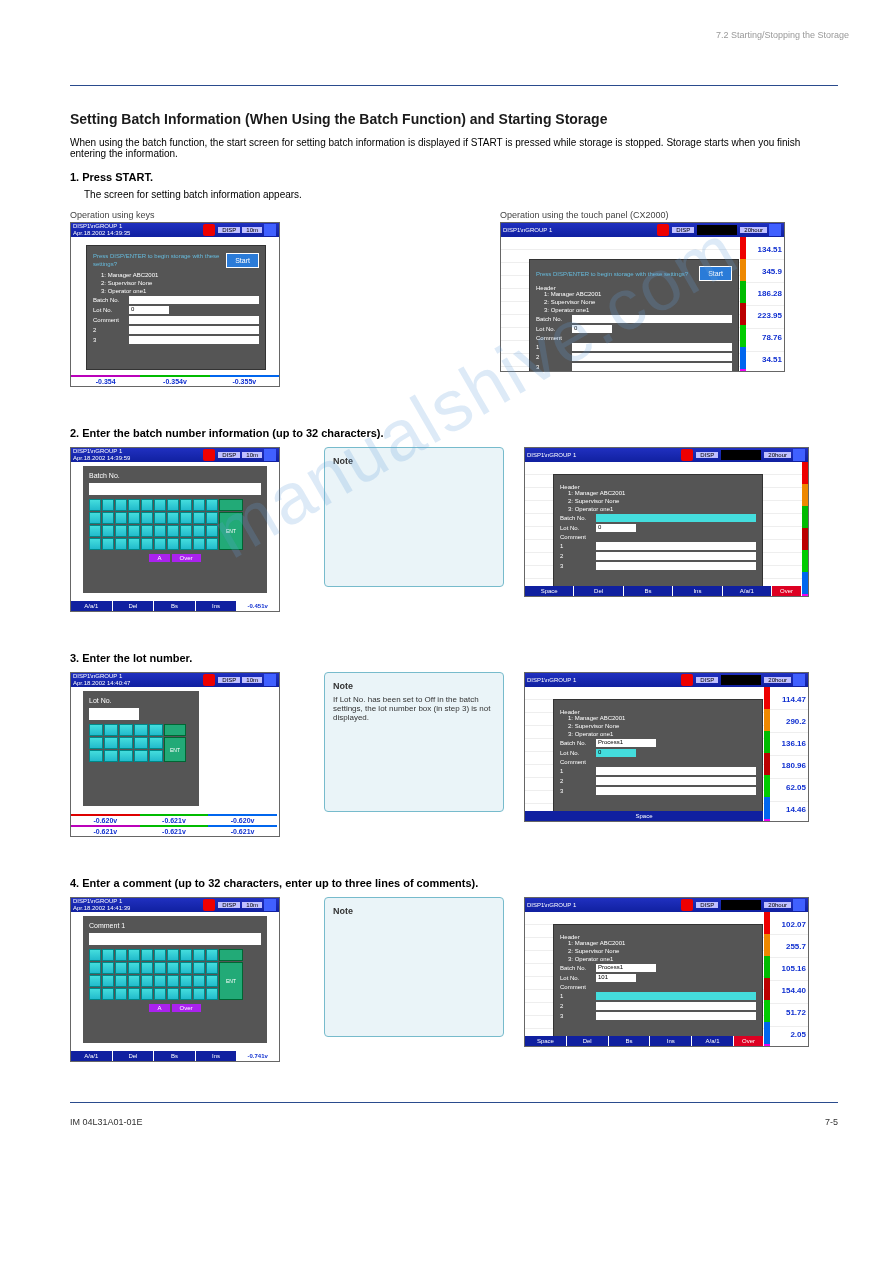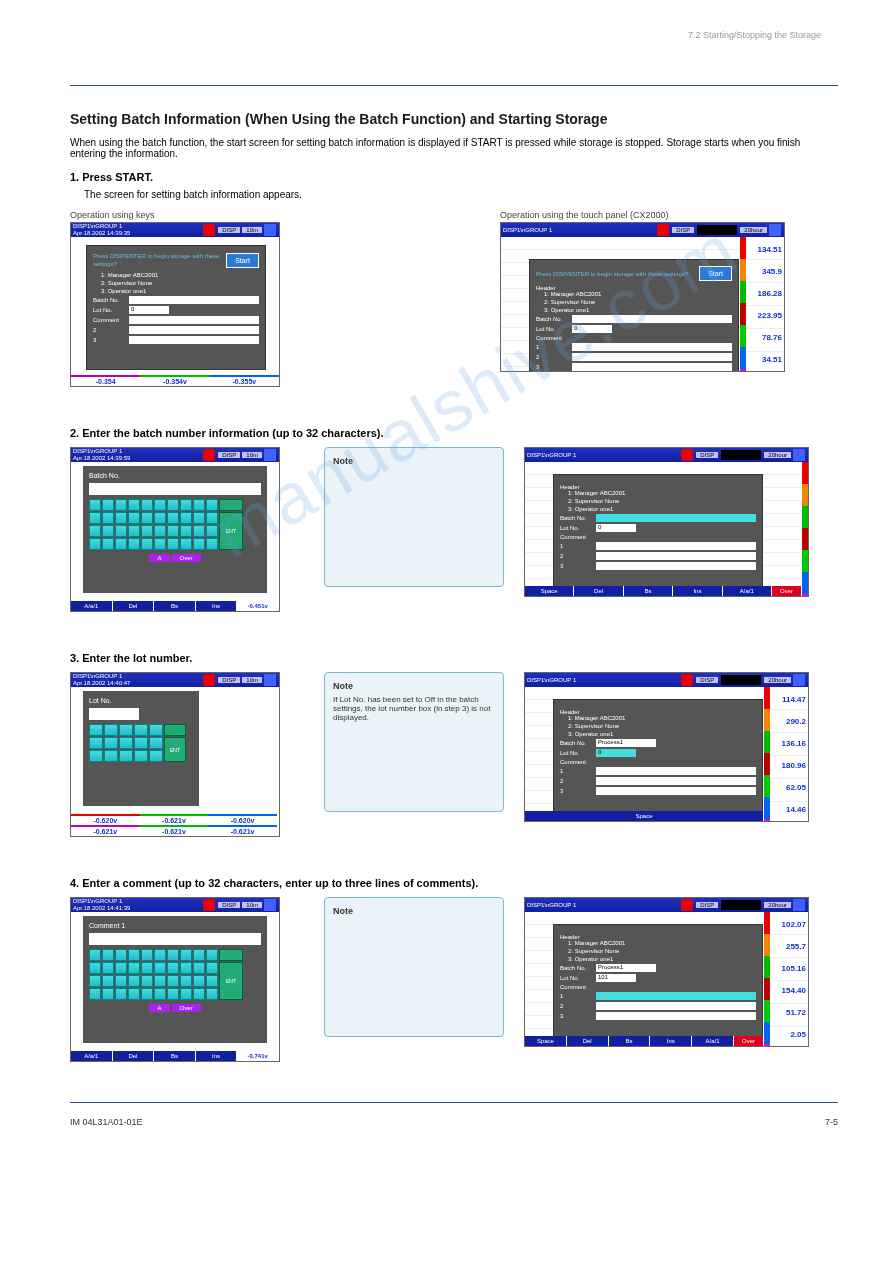--- a/index.html
+++ b/index.html
@@ -50,21 +50,21 @@
   .kp-grid { display: grid; grid-template-columns: repeat(10, 12px) 24px; grid-auto-rows: 12px; gap: 1px; margin-top: 4px; }
   .kp-grid.num { grid-template-columns: repeat(5, 14px) 22px; }
   .kp-key { background: linear-gradient(#4dd,#2bc); border: 1px solid #088; }
   .kp-ent { background: #2a7; grid-row: span 3; border: 1px solid #063; display: flex; align-items: center; justify-content: center; font-size: 5px; }
   .kp-arrow { background: #2a7; border: 1px solid #063; }
   .kp-toggle { display: flex; gap: 2px; margin-top: 4px; justify-content: center; }
   .kp-tgbtn { background: #a2e; color: #fff; padding: 1px 8px; font-size: 6px; }
   .note-box { width: 180px; height: 140px; background: #eaf4f8; border: 1px solid #7bc; border-radius: 4px; padding: 8px; font-size: 8px; color: #333; }
   .note-title { font-weight: bold; font-size: 9px; margin-bottom: 4px; }
   .op-label { font-size: 9px; color: #444; margin-bottom: 2px; }
-  .page-head-right { position: absolute; top: 30px; right: 72px; font-size: 9px; color: #999; text-align: right; }
+  .page-head-right { position: absolute; top: 30px; right: 44px; font-size: 9px; color: #999; text-align: right; }
   .watermark { position: absolute; top: 350px; left: 180px; font-size: 72px; color: rgba(100,160,220,0.22); transform: rotate(-30deg); pointer-events: none; z-index: 5; font-weight: 300; letter-spacing: 2px; }
   .footer-rule { border-top: 1px solid #2a4b8d; margin-top: 10px; padding-top: 14px; display: flex; justify-content: space-between; font-size: 9px; color: #333; }
 </style>
 </head>
 <body>
 
 <div class="page">
   <div class="watermark">manualshive.com</div>
   <div class="page-head-right">7.2 Starting/Stopping the Storage</div>
   <div class="header-rule"></div>

